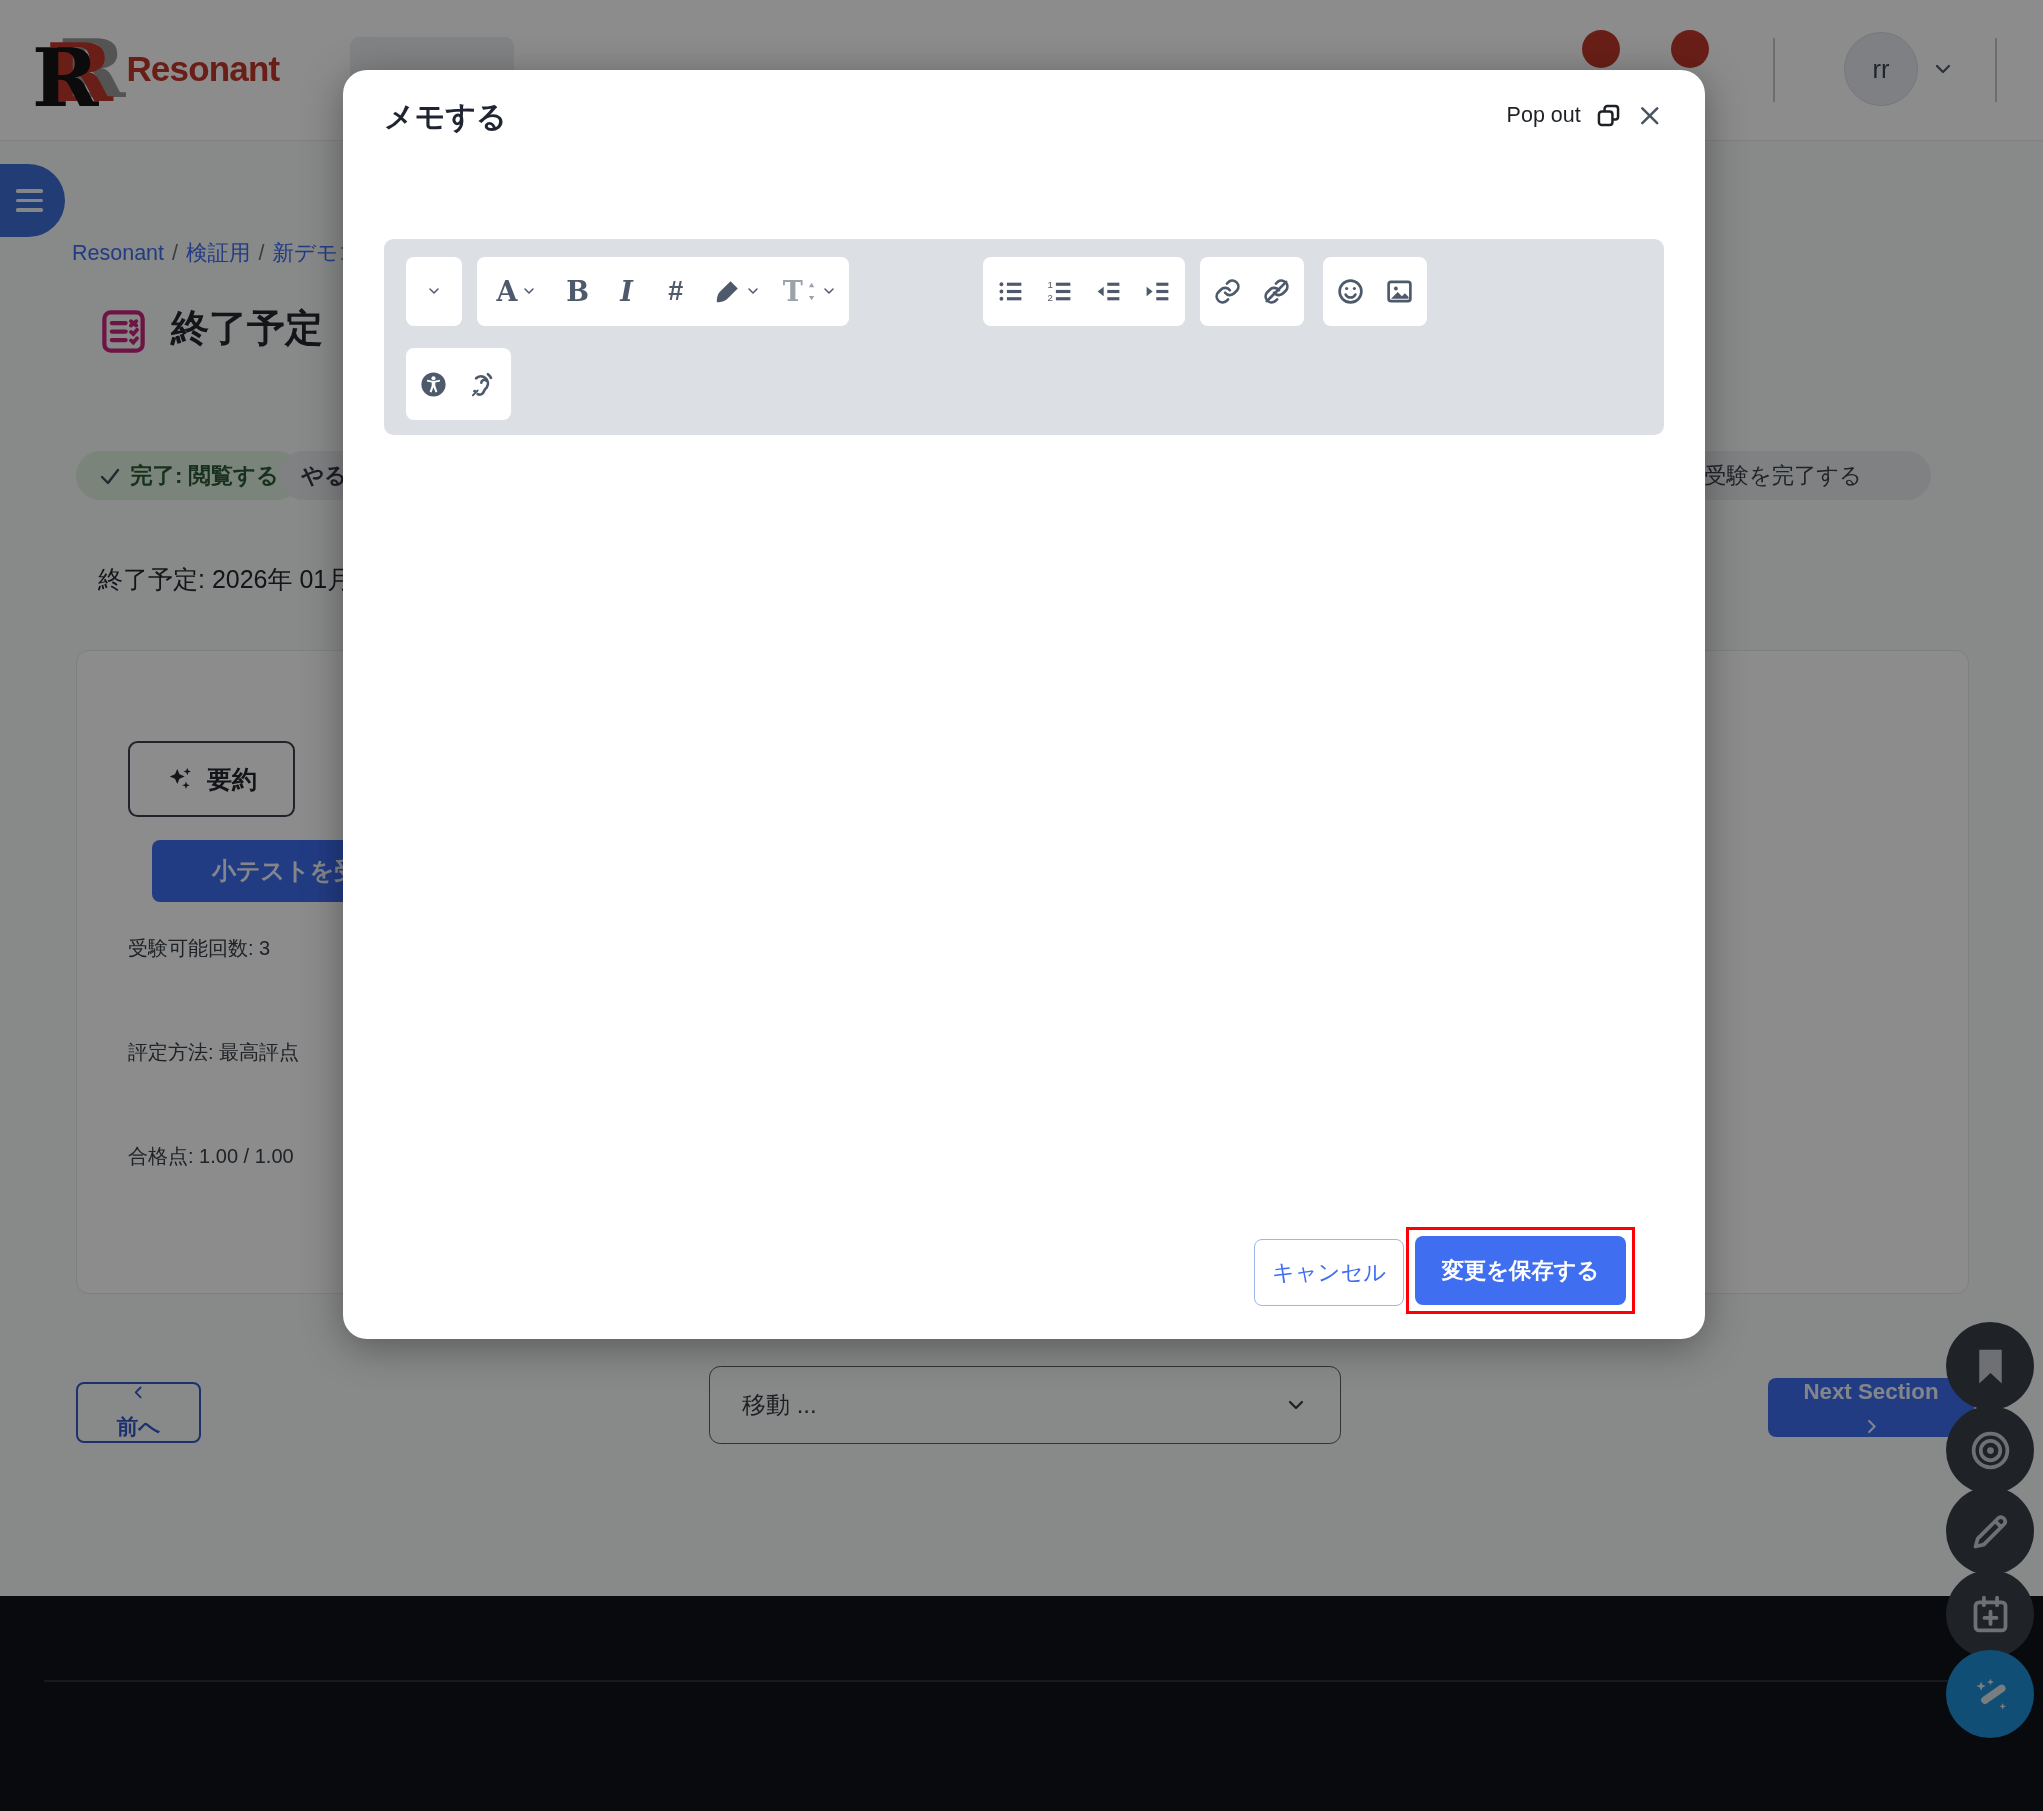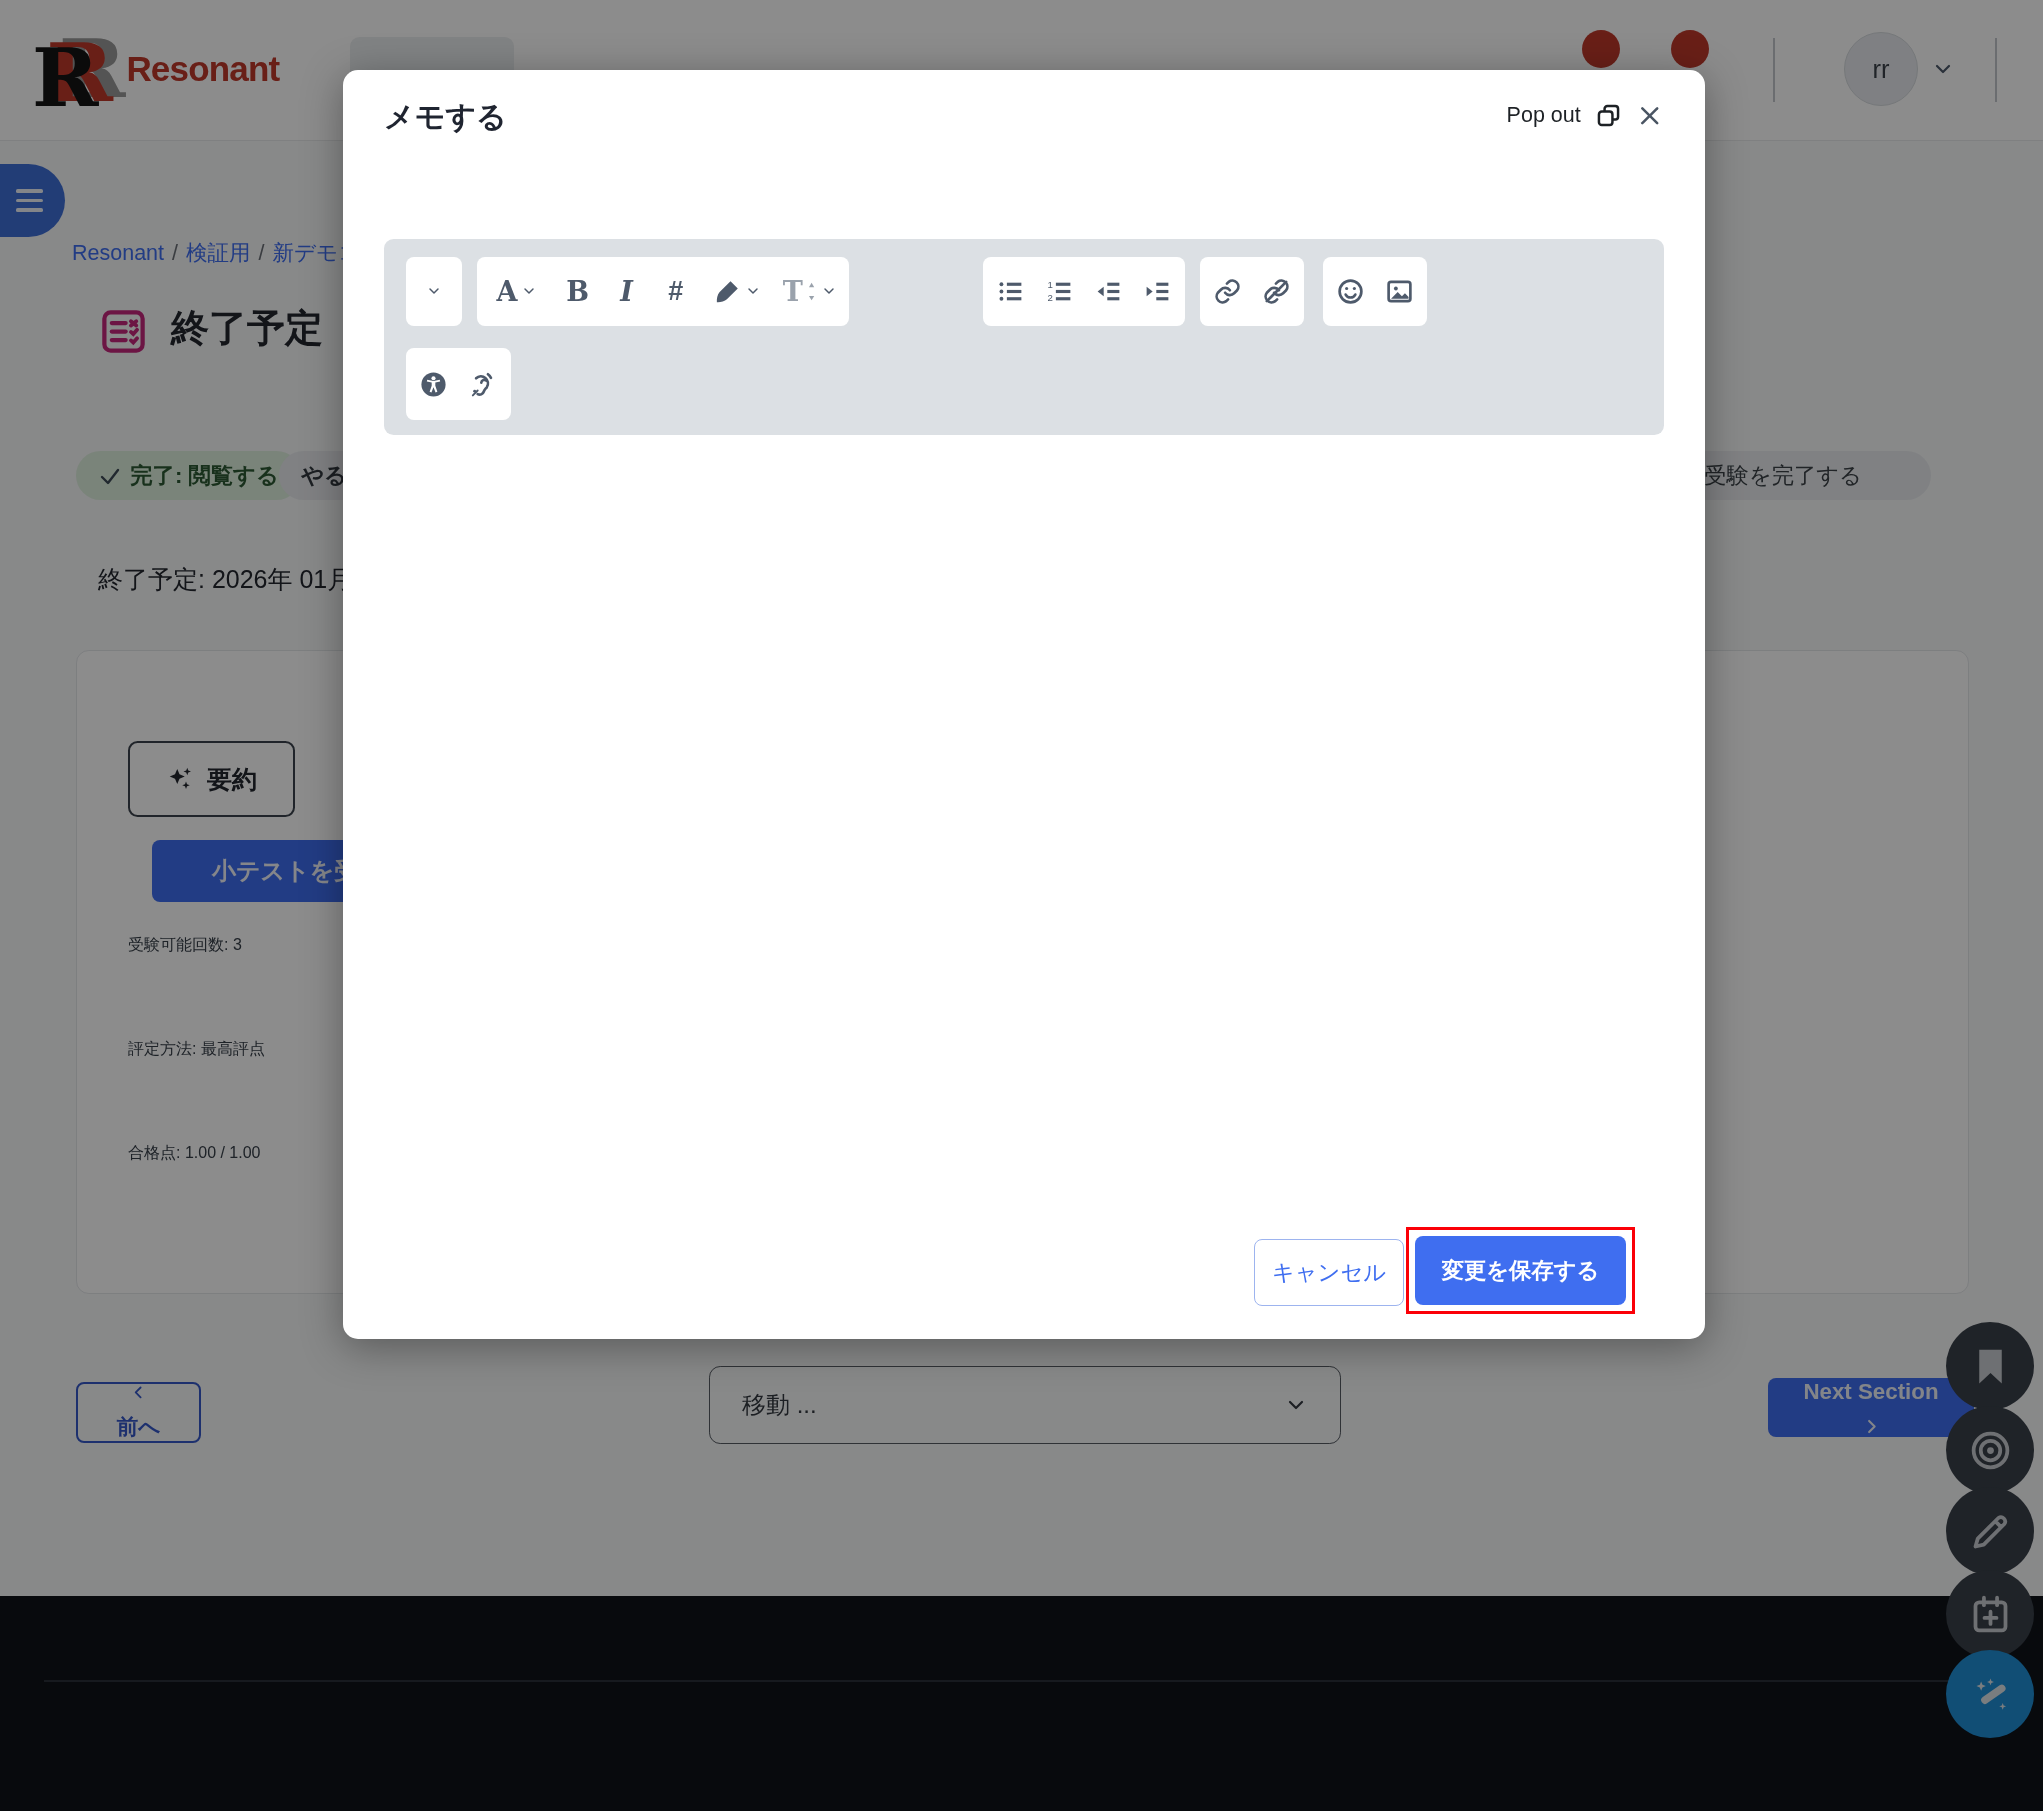--- a/index.html
+++ b/index.html
@@ -51,21 +51,21 @@
 
   .card{position:absolute;left:76px;top:650px;width:1891px;height:642px;background:#ffffff;
         border:1.6px solid #e4e7ea;border-radius:12.8px;z-index:3;}
   .btn-outline-dark{position:absolute;left:128px;top:741px;width:163px;height:72px;
         border:2.4px solid #3b434d;border-radius:9.6px;background:#fff;display:flex;
         align-items:center;justify-content:center;gap:11.2px;font-size:25px;font-weight:bold;
         color:#23272f;z-index:4;}
   .btn-attempt{position:absolute;left:152px;top:840px;width:343px;height:62px;background:#3f6ef0;
         border-radius:8px;color:#f2f5fb;font-size:24px;font-weight:bold;display:flex;
         align-items:center;padding-left:60px;box-sizing:border-box;z-index:4;white-space:nowrap;}
-  .stat{position:absolute;left:128px;font-size:16px;color:#38404a;z-index:4;white-space:nowrap;}
+  .stat{position:absolute;left:128px;font-size:20px;color:#38404a;z-index:4;white-space:nowrap;}
 
   .btn-prev{position:absolute;left:76px;top:1382px;width:121px;height:57px;border:2.4px solid #3558c9;
         border-radius:8px;color:#3558c9;font-size:21.5px;font-weight:bold;display:flex;
         align-items:center;justify-content:center;gap:11.2px;z-index:3;background:transparent;flex-direction:column;}
   .jump{position:absolute;left:709px;top:1366px;width:632px;height:78px;border:1.6px solid #565c63;
         border-radius:11.2px;font-size:24px;color:#343a40;display:flex;align-items:center;
         padding:0 32px;box-sizing:border-box;z-index:3;justify-content:space-between;}
   .btn-next{position:absolute;left:1768px;top:1378px;width:206px;height:59px;background:#3f6ef0;
         border-radius:8px;color:#eef2fa;font-size:22.3px;font-weight:bold;display:flex;
         align-items:center;justify-content:center;gap:12.8px;z-index:3;flex-direction:column;}
@@ -75,21 +75,21 @@
 
   .fab{position:absolute;left:1946px;width:88px;height:88px;border-radius:50%;background:#394049;
        display:flex;align-items:center;justify-content:center;z-index:20;}
   .fab.blue{background:#1f8fd6;}
   .fab svg{width:45px;height:45px;}
 
   .overlay{position:absolute;inset:0;background:rgba(0,0,0,0.45);z-index:50;}
 
   
   .modal{position:absolute;left:343px;top:70px;width:1362px;height:1269px;background:#ffffff;
-         border-radius:15px;box-shadow:0 8px 40px rgba(0,0,0,.35);z-index:100;}
+         border-radius:24px;box-shadow:0 8px 40px rgba(0,0,0,.35);z-index:100;}
   .m-title{position:absolute;left:41px;top:27px;font-size:30px;font-weight:bold;color:#1f2430;}
   .m-popout{position:absolute;right:43px;top:32px;display:flex;align-items:center;gap:14.4px;text-align:center;}
   .m-popout .lbl{font-size:21.5px;color:#1d2125;}
 
   .toolbar{position:absolute;left:41px;top:169px;width:1280px;height:196px;background:#dce0e4;
            border-radius:9.6px;}
   .tgroup{position:absolute;background:#ffffff;border-radius:8px;display:flex;
           align-items:center;padding:0 3.2px;height:69px;top:17.6px;}
   .tgroup.row2{top:109px;height:72px;}
   .tbtn{width:49px;height:62px;display:flex;align-items:center;justify-content:center;

